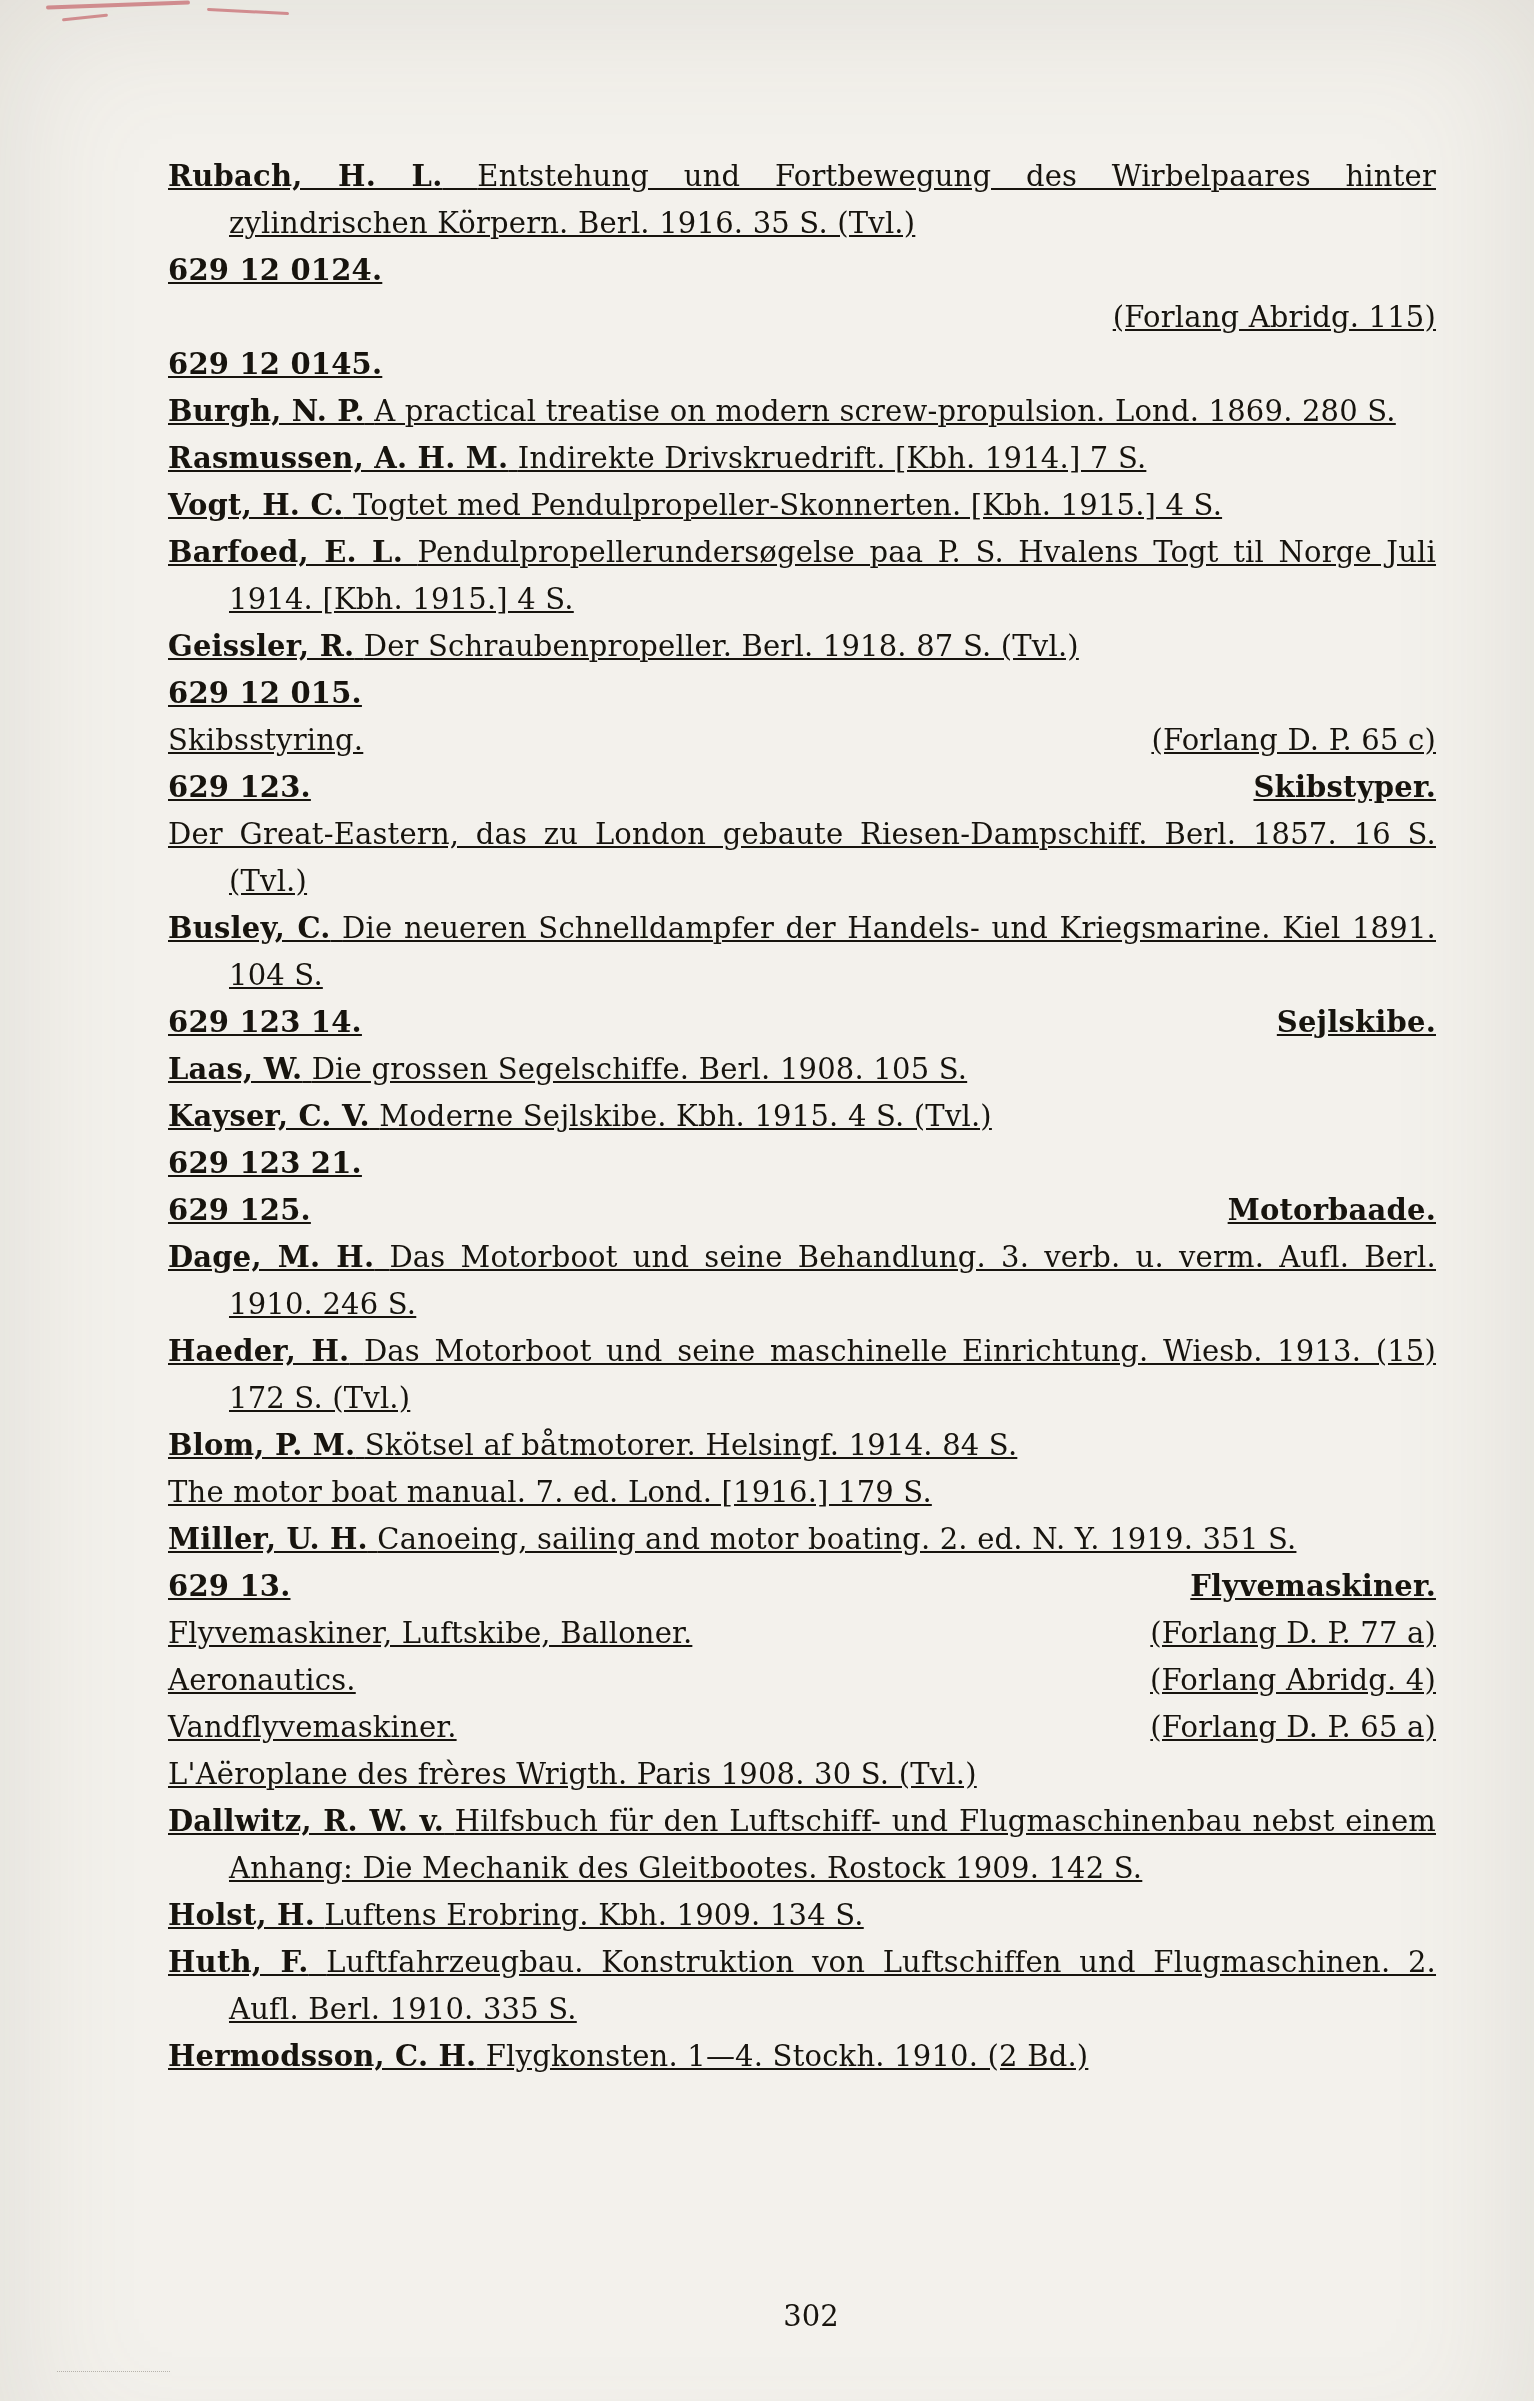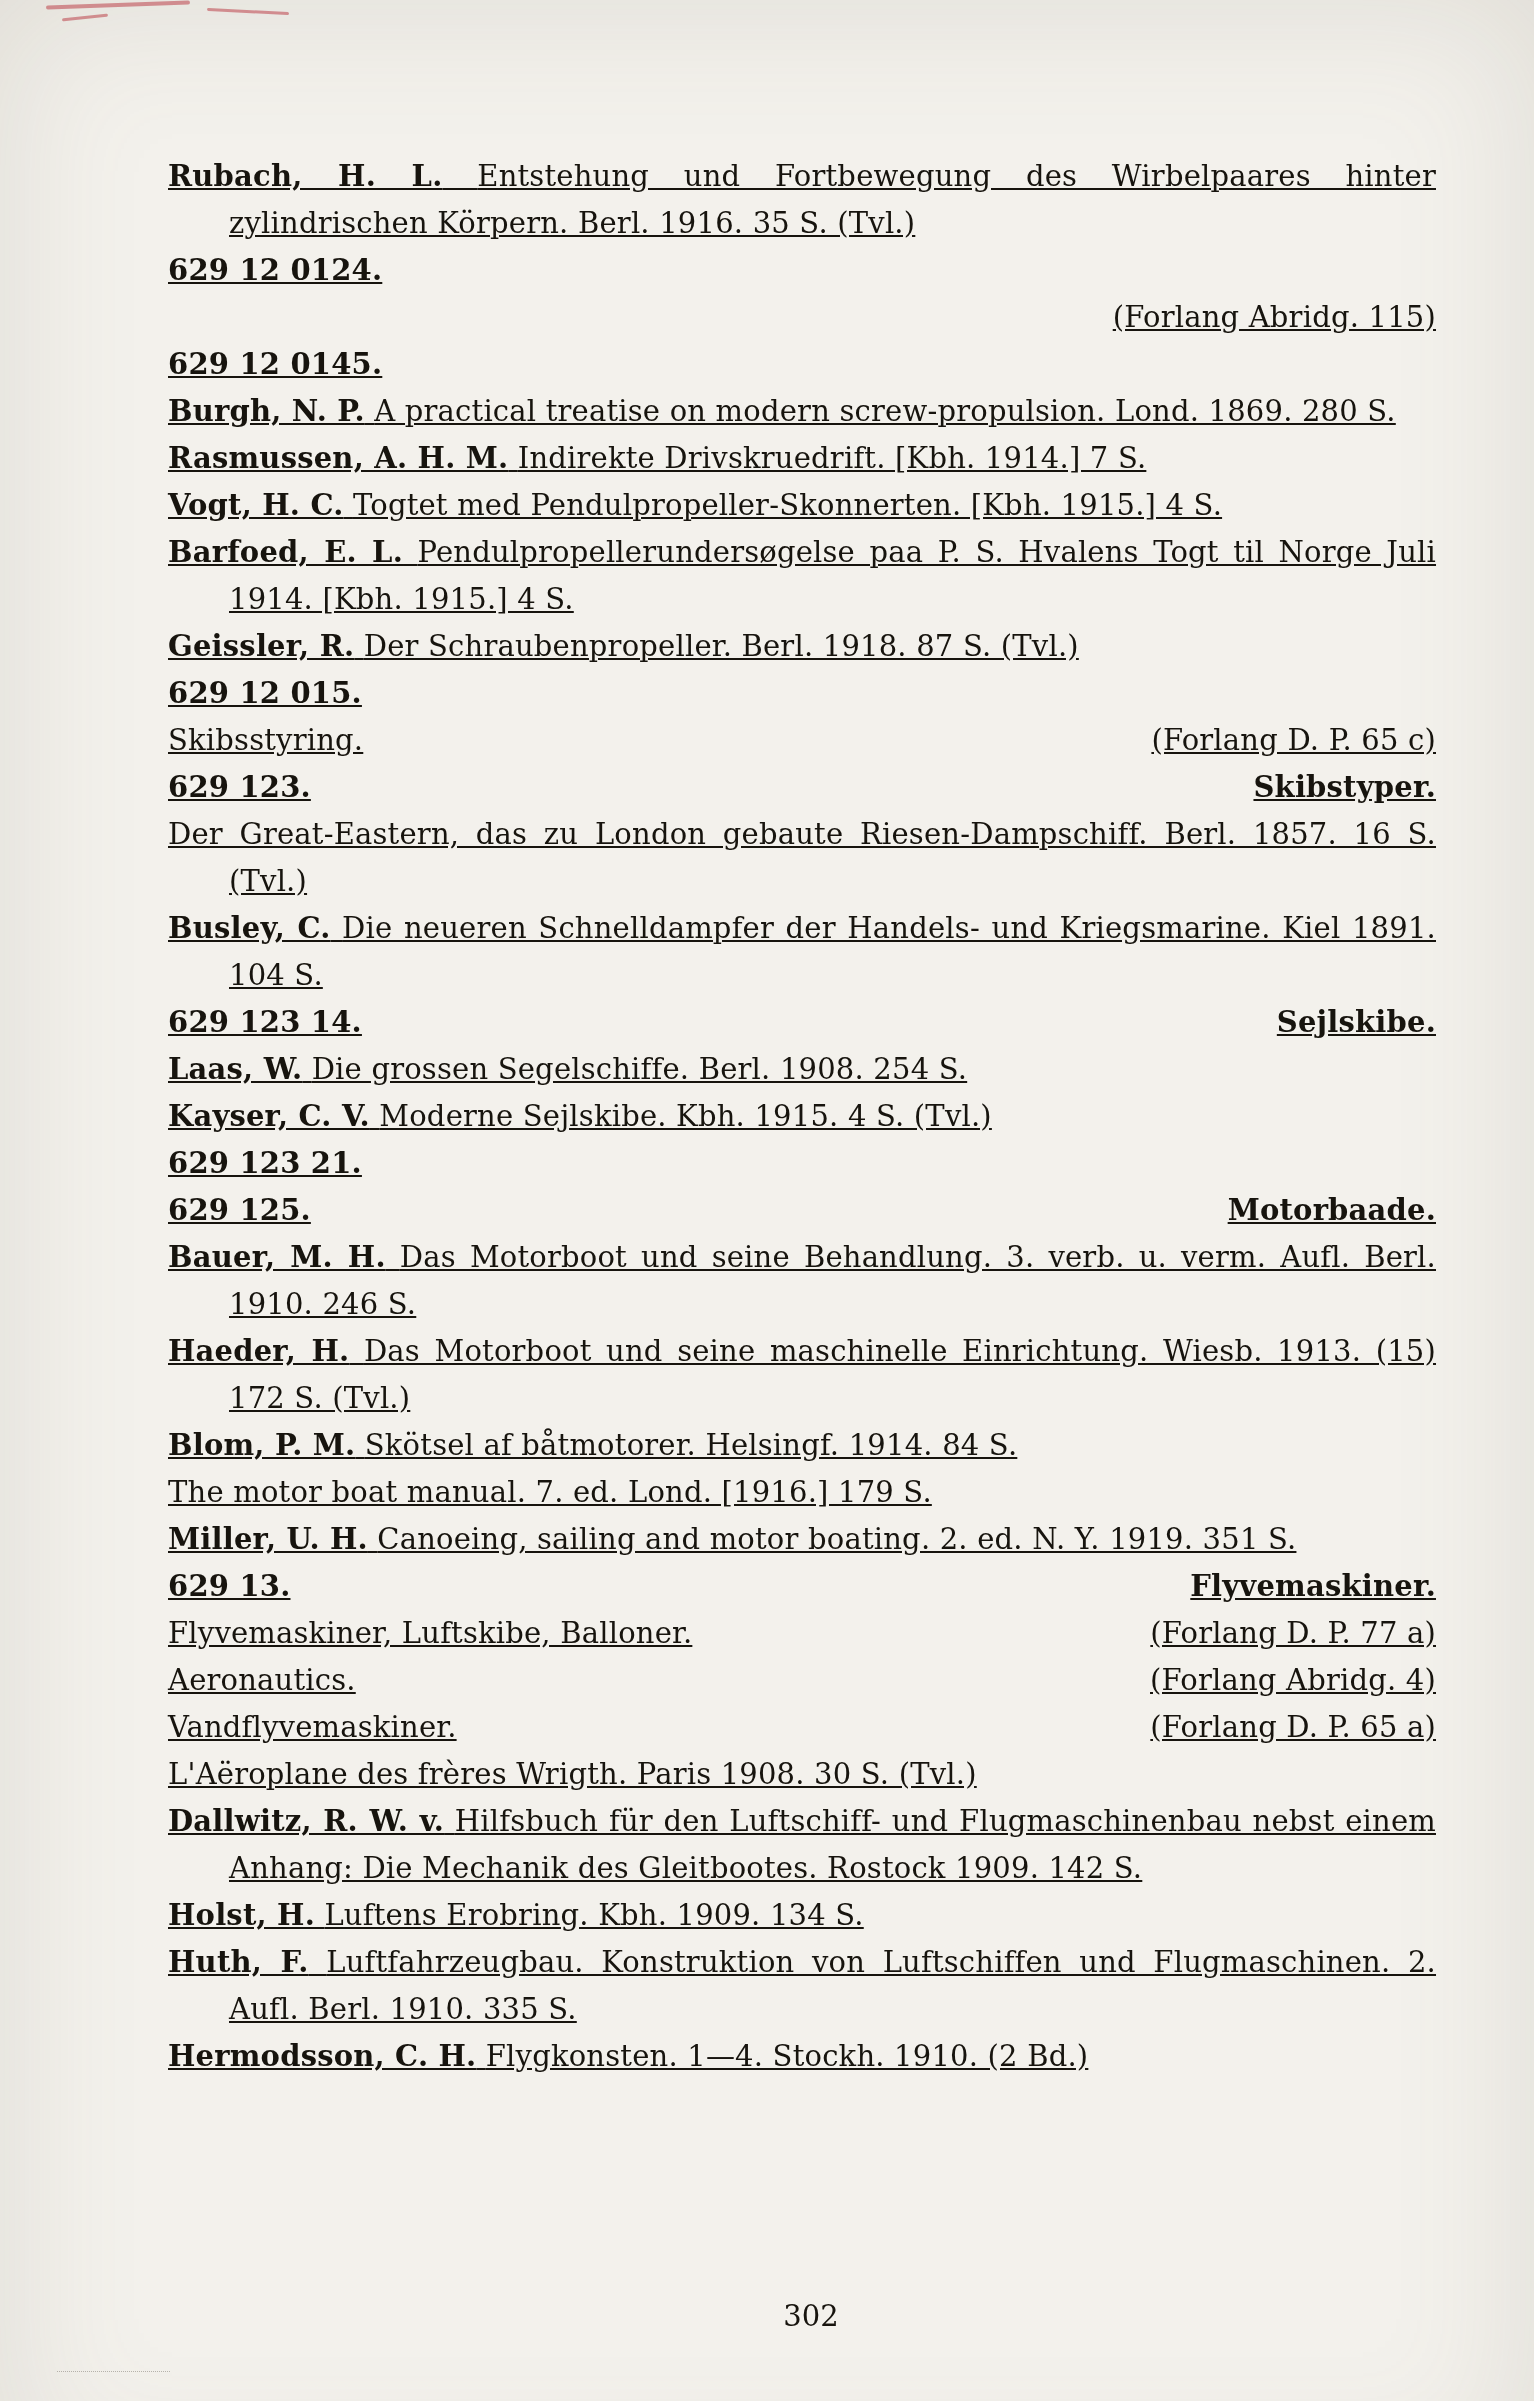--- a/index.html
+++ b/index.html
@@ -118,41 +118,41 @@
     <span>Die neueren Schnelldampfer der Handels- und Kriegsmarine. Kiel 1891. 104 S.</span>
   </p>
 
   <p class="lr">
     <span class="b">629 123 14.</span>
     <span class="b">Sejlskibe.</span>
   </p>
 
   <p class="para">
     <span class="b">Laas, W.</span>
-    <span>Die grossen Segelschiffe. Berl. 1908. 254 S.</span>
+    <span>Die grossen Segelschiffe. Berl. 1908. 105 S.</span>
   </p>
 
   <p class="para">
     <span class="b">Kayser, C. V.</span>
     <span>Moderne Sejlskibe. Kbh. 1915. 4 S. (Tvl.)</span>
   </p>
 
 
   <p class="para">
     <span class="b">629 123 21.</span>
   </p>
 
 
   <p class="lr">
     <span class="b">629 125.</span>
     <span class="b">Motorbaade.</span>
   </p>
 
   <p class="para">
-    <span class="b">Bauer, M. H.</span>
+    <span class="b">Dage, M. H.</span>
     <span>Das Motorboot und seine Behandlung. 3. verb. u. verm. Aufl. Berl. 1910. 246 S.</span>
   </p>
 
   <p class="para">
     <span class="b">Haeder, H.</span>
     <span>Das Motorboot und seine maschinelle Einrichtung. Wiesb. 1913. (15) 172 S. (Tvl.)</span>
   </p>
 
   <p class="para">
     <span class="b">Blom, P. M.</span>

